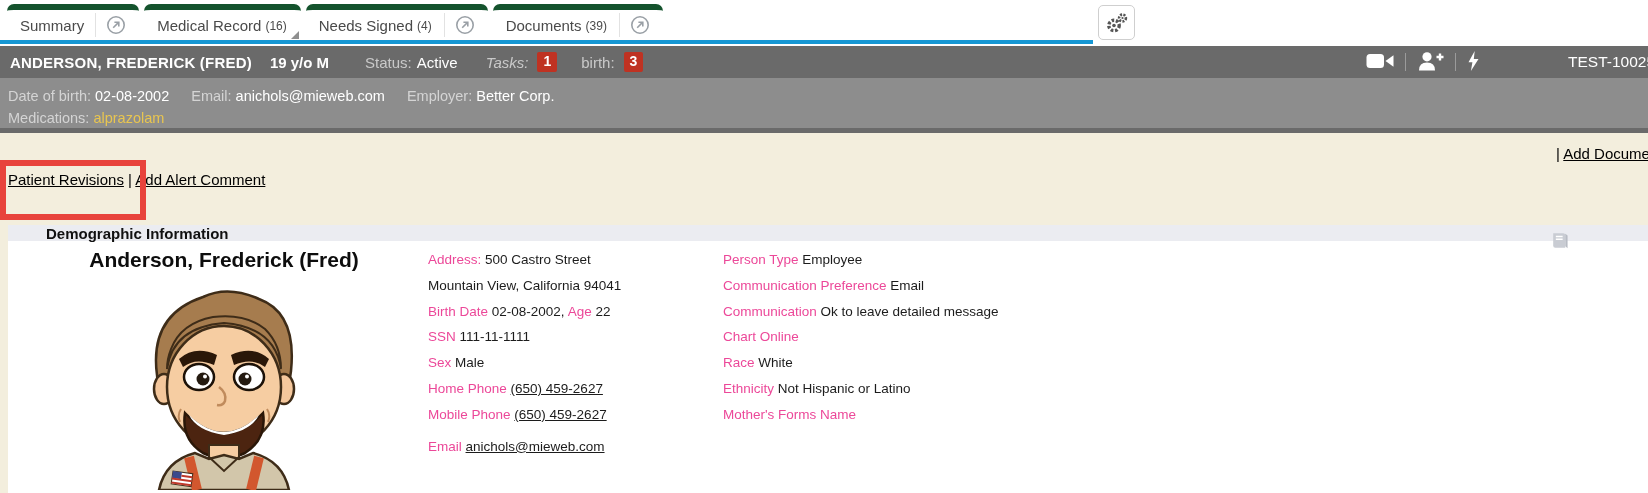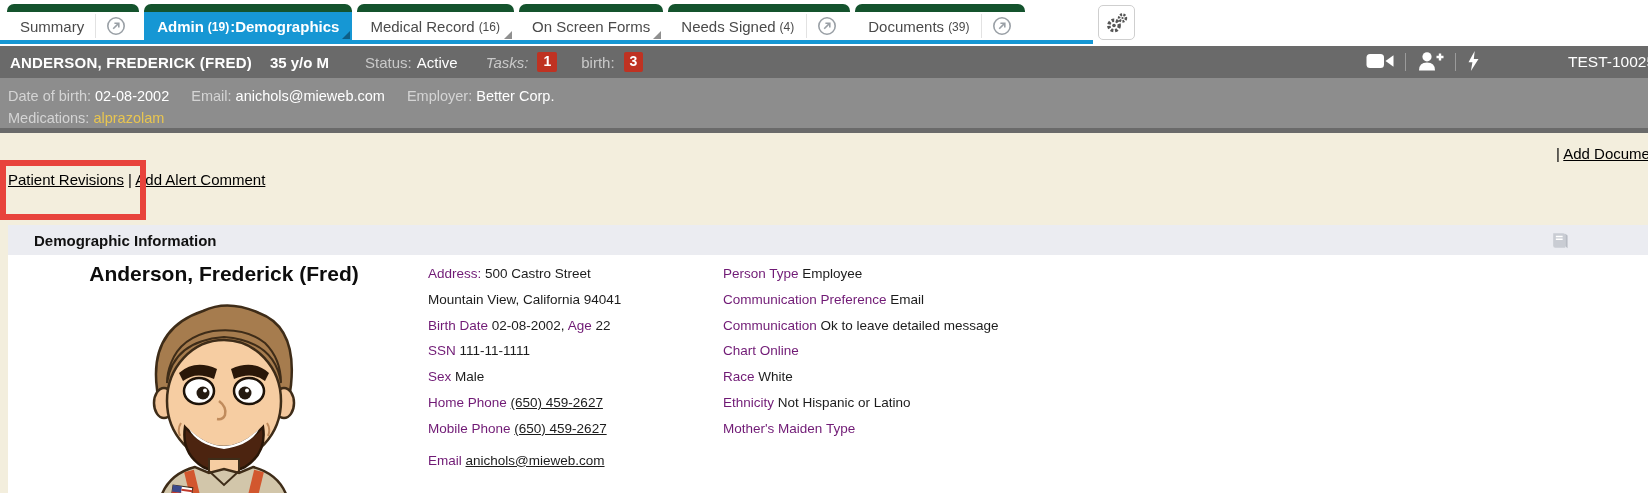--- a/index.html
+++ b/index.html
@@ -8,21 +8,21 @@
     width:1648px; height:493px; overflow:hidden; position:relative;
     background:#ffffff; font-family:"Liberation Sans", sans-serif;
     -webkit-font-smoothing:antialiased;
   }
 
   
   .tabbar { position:absolute; top:0; left:0; width:1648px; height:44px; background:#fff; }
   .tab-underline { position:absolute; top:40px; left:0; width:1093px; height:4px; background:#1697d4; }
   .tabs { position:absolute; top:4px; left:7px; display:flex; gap:5px; }
   .tab {
-    position:relative; height:36px; background:#fff; border-top:8px solid #14532d;
+    position:relative; height:36px; background:#fff; border-top:6px solid #14532d;
     border-radius:7px 7px 0 0; display:flex; align-items:center; padding:0 13px;
     font-size:15px; color:#4a4a4a; cursor:pointer; white-space:nowrap;
   }
   .tab.active { background:#1697d4; color:#fff; font-weight:bold; }
   .tab .count { font-size:12px; margin:2px 1px 0 4px; }
   .tab .suffix { font-weight:bold; }
   .tab.fold::after {
     content:""; position:absolute; right:2px; bottom:1px; width:0; height:0;
     border-left:8px solid transparent; border-bottom:8px solid #8f8f8f;
   }
@@ -69,32 +69,32 @@
   .add-doc a, .rev-links a { color:#000; text-decoration:underline; cursor:pointer; }
   .rev-links { position:absolute; top:38px; left:8px; font-size:15px; color:#000; white-space:nowrap; }
   .red-box {
     position:absolute; top:27px; left:0; width:146px; height:60px;
     border:6px solid #e8433c; pointer-events:none;
   }
 
   
   .panel { position:absolute; top:92px; left:8px; width:1640px; height:268px; background:#fff; }
   .panel-header {
-    position:relative; height:30px; background:#ebecf1; display:flex; align-items:center;
-    padding-left:26px; font-size:15px; font-weight:bold; color:#111;
+    position:relative; height:16px; background:#ebecf1; display:flex; align-items:center;
+    padding-left:38px; font-size:15px; font-weight:bold; color:#111;
   }
   .journal-btn { position:absolute; right:78px; top:5px; cursor:pointer; }
   .panel-body { position:relative; width:100%; height:238px; overflow:visible; }
   .pname { position:absolute; top:7px; left:0; width:432px; text-align:center; font-size:21px; font-weight:bold; color:#0d0d0d; }
   .avatar { position:absolute; top:34px; left:125px; }
 
   .fields { position:absolute; top:6px; font-size:13.5px; line-height:25.8px; color:#1c1c1c; white-space:nowrap; }
   .fields-left  { left:420px; }
   .fields-right { left:715px; }
-  .flabel { color:#701a75; }
+  .flabel { color:#ec4899; }
   .fval { color:#1c1c1c; }
   .flink { color:#1c1c1c; text-decoration:underline; cursor:pointer; }
   .email-row { margin-top:6px; }
 </style>
 </head>
 <body>
 
 <div class="tabbar">
   <div class="tab-underline"></div>
   <div class="tabs">
@@ -102,35 +102,27 @@
     <div class="tab">
       <span>Summary</span>
       <span class="popout">
         <svg width="20" height="20" viewBox="0 0 20 20">
           <circle cx="10" cy="10" r="8.2" fill="none" stroke="#9aa0a6" stroke-width="1.6"></circle>
           <path d="M7.2 12.8 L12.6 7.4 M8.4 7.2 H12.8 V11.6" fill="none" stroke="#9aa0a6" stroke-width="1.6"></path>
         </svg>
       </span>
     </div>
 
-    <div class="tab active fold">
-      <span>Admin</span>
-      <span class="count">(19)</span>
-      <span class="suffix">:Demographics</span>
-    </div>
 
 
     <div class="tab fold">
       <span>Medical Record</span>
       <span class="count">(16)</span>
     </div>
 
-    <div class="tab fold">
-      <span>On Screen Forms</span>
-    </div>
 
     <div class="tab">
       <span>Needs Signed</span>
       <span class="count">(4)</span>
       <span class="popout">
         <svg width="20" height="20" viewBox="0 0 20 20">
           <circle cx="10" cy="10" r="8.2" fill="none" stroke="#9aa0a6" stroke-width="1.6"></circle>
           <path d="M7.2 12.8 L12.6 7.4 M8.4 7.2 H12.8 V11.6" fill="none" stroke="#9aa0a6" stroke-width="1.6"></path>
         </svg>
       </span>
@@ -153,21 +145,21 @@
       <circle cx="9" cy="13.5" r="5.2" fill="none" stroke="#555" stroke-width="3.4" stroke-dasharray="2.6 1.7"></circle>
       <circle cx="9" cy="13.5" r="1.8" fill="#555"></circle>
       <circle cx="17.5" cy="6" r="3.4" fill="none" stroke="#555" stroke-width="2.6" stroke-dasharray="2 1.3"></circle>
       <circle cx="17.5" cy="6" r="1.1" fill="#555"></circle>
     </svg>
   </div>
 </div>
 
 <div class="patient-bar">
   <span class="pb-name">ANDERSON, FREDERICK (FRED)</span>
-  <span class="pb-agesex">35 y/o M</span>
+  <span class="pb-agesex">19 y/o M</span>
   <span class="pb-label" style="margin-left:36px;">Status:</span>
   <span style="margin-left:5px;">Active</span>
   <span class="pb-label" style="margin-left:28px;font-style:italic;">Tasks:</span>
   <span class="badge">1</span>
   <span class="pb-label" style="margin-left:24px;">birth:</span>
   <span class="badge">3</span>
 
   <div class="pb-right">
     <span>
       <svg width="28" height="18" viewBox="0 0 28 18">
@@ -326,20 +318,20 @@
         </div>
         <div>
           <span class="flabel">Race</span>
           <span class="fval">White</span>
         </div>
         <div>
           <span class="flabel">Ethnicity</span>
           <span class="fval">Not Hispanic or Latino</span>
         </div>
         <div>
-          <span class="flabel">Mother's Maiden Type</span>
+          <span class="flabel">Mother's Forms Name</span>
           <span class="fval"></span>
         </div>
       </div>
 
     </div>
   </div>
 </div>
 
 </body></html>

